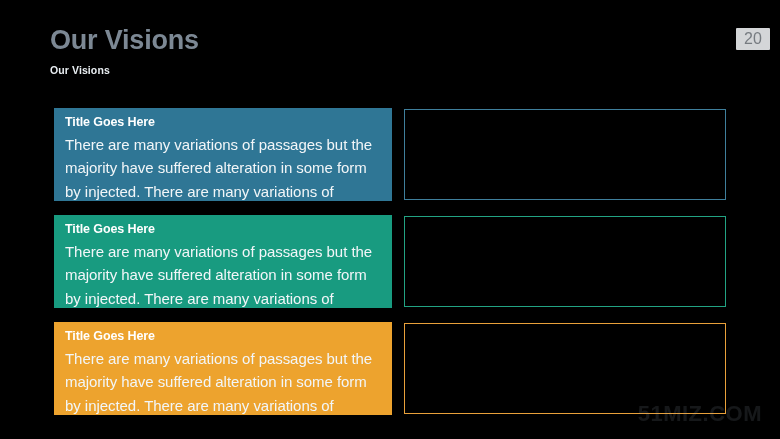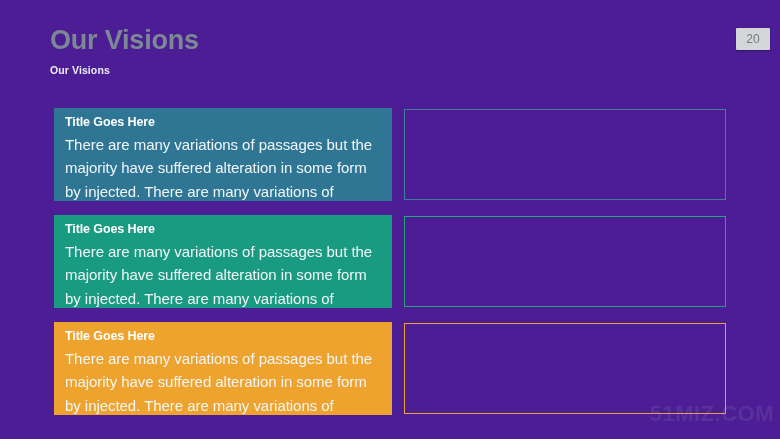--- a/index.html
+++ b/index.html
@@ -45,21 +45,21 @@
   }
   
   #page-badge {
     position: absolute;
     right: 10px;
     top: 28px;
     width: 34px;
     height: 22px;
     background: #d4d6d8;
     color: #767b80;
-    font-size: 12px;
+    font-size: 16px;
     display: flex;
     align-items: center;
     justify-content: center;
     border-radius: 1px;
     box-shadow: 0 1px 2px rgba(0,0,0,0.35);
   }
   
   .row {
     position: absolute;
     left: 54px;
@@ -102,34 +102,34 @@
     top: 1px;
     width: 322px;
     height: 91px;
     box-sizing: border-box;
     border: 1.4px solid #000;
     background: transparent;
   }
   
   #watermark {
     position: absolute;
-    right: 6px;
+    right: 18px;
     bottom: 12px;
     font-size: 22px;
     font-weight: bold;
     color: rgba(170,185,200,0.13);
     letter-spacing: 0.5px;
     user-select: none;
     pointer-events: none;
   }
 </style>
 </head>
 <body style="background: rgb(18, 33, 51);">
 
-<div id="slide" style="background: #4c1d95;">
+<div id="slide" style="background: #000000;">
 
   <div id="header">
     <div id="page-title" style="color: rgb(124, 136, 148);">Our Visions</div>
     <div id="page-subtitle" style="color: rgb(233, 238, 242);">Our Visions</div>
   </div>
 
   <div id="page-badge">20</div>
 
   <div class="row" id="row-1">
     <div class="card" style="background: rgb(47, 118, 149);">

